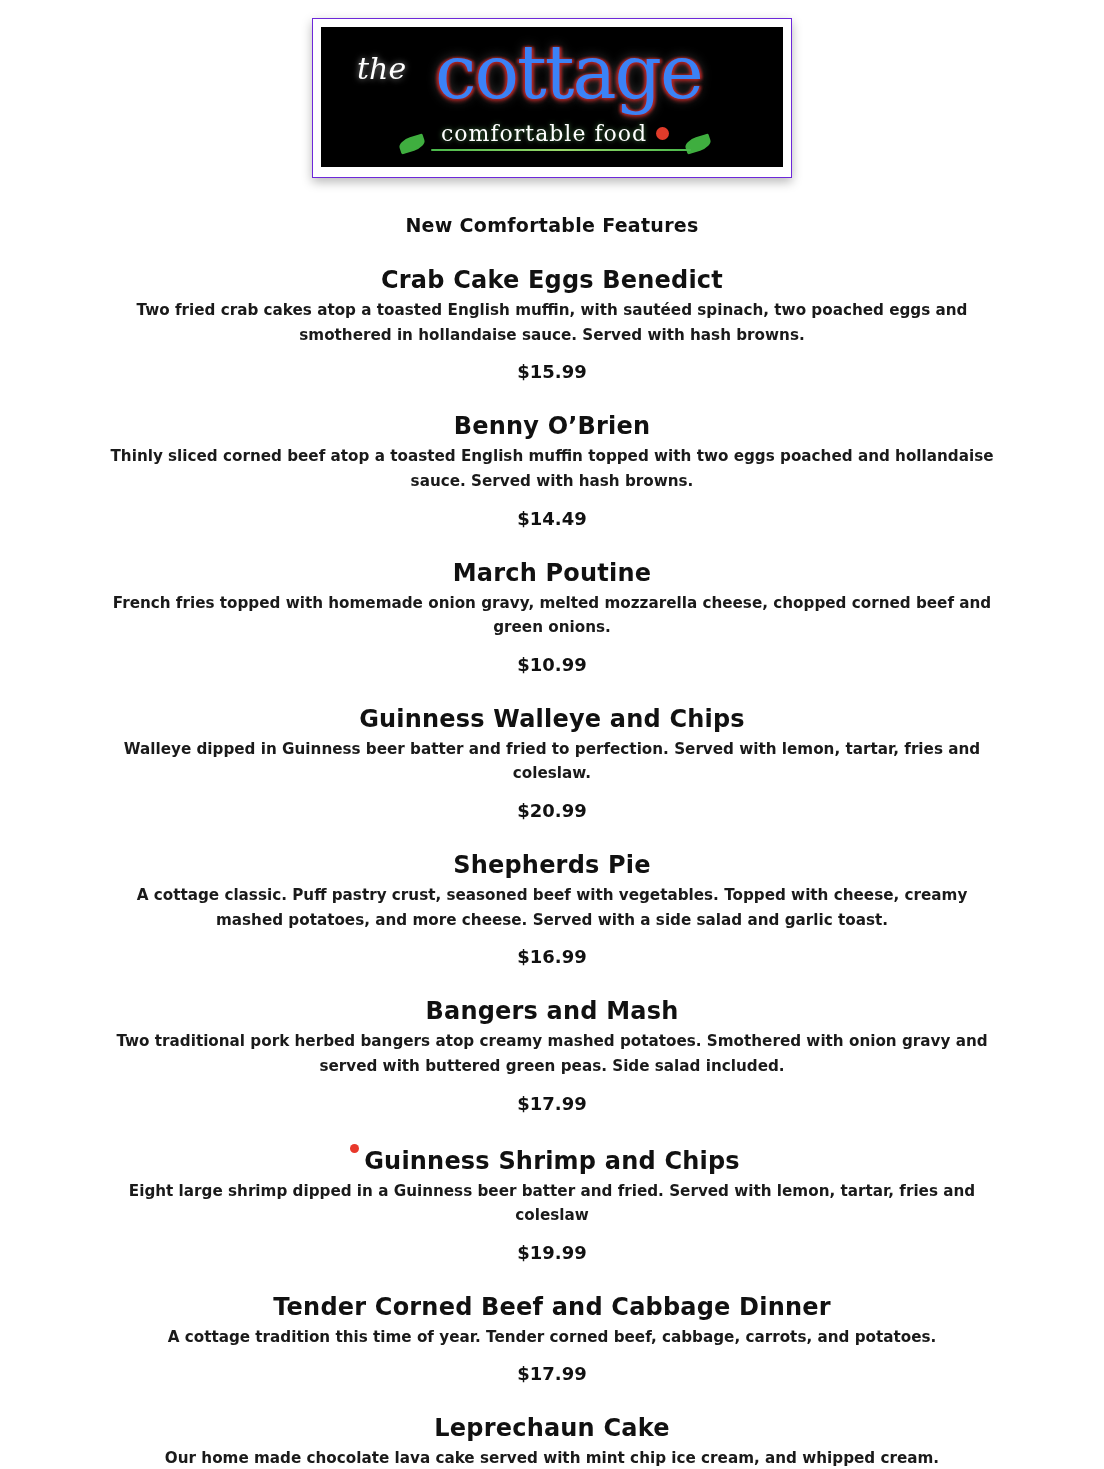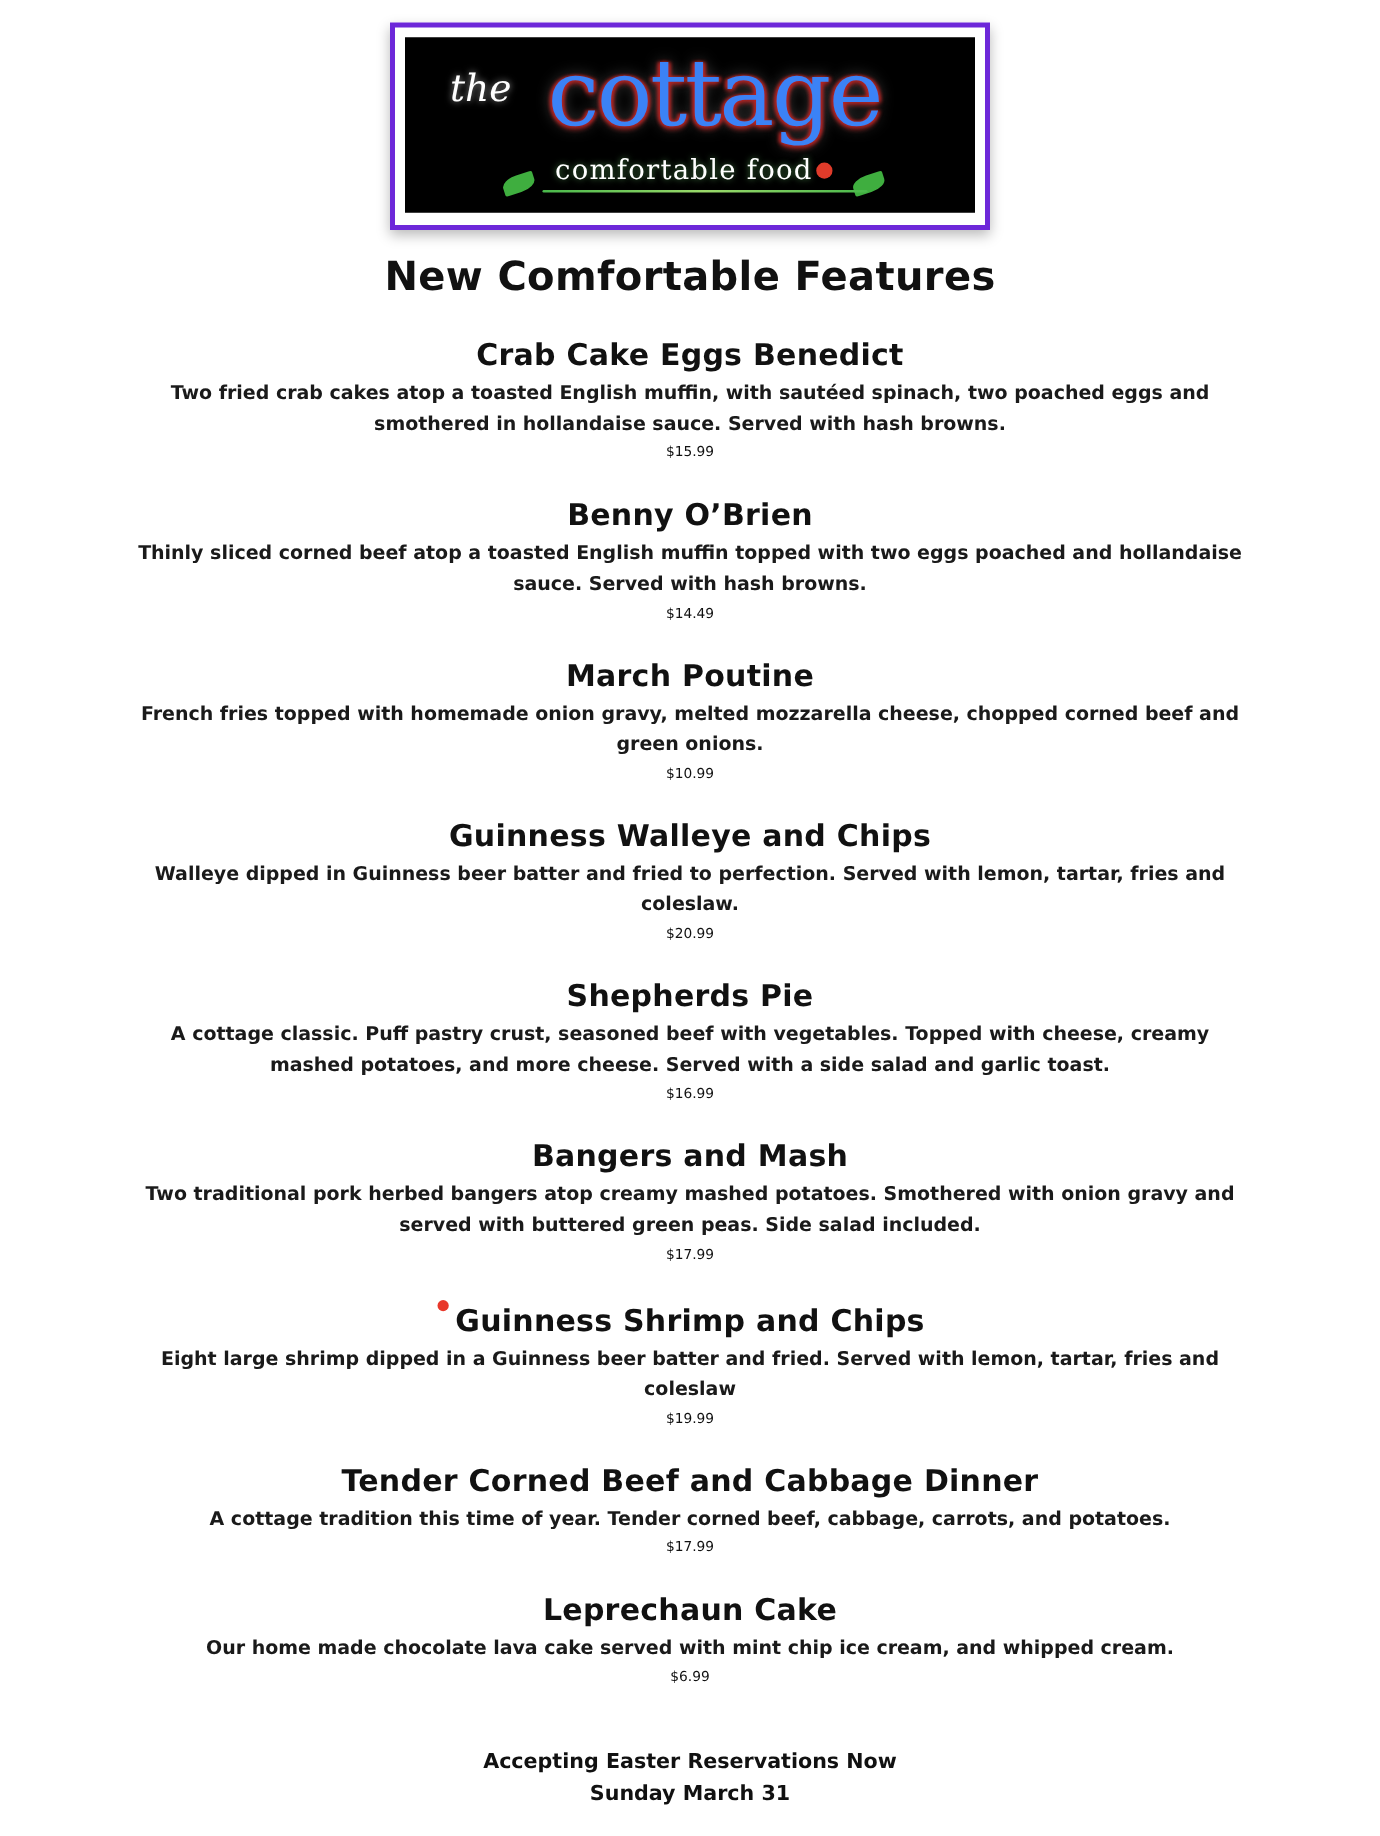--- a/index.html
+++ b/index.html
@@ -23,21 +23,21 @@
     box-sizing: border-box;
   }
   
   .logo-wrap {
     width: 480px;
     margin: 18px auto 0 auto;
     background: #ffffff;
     padding: 8px 8px 10px 8px;
     box-sizing: border-box;
     box-shadow: 0 4px 10px rgba(0,0,0,0.28);
-    border: 4px solid #6d28d9;
+    border: 1px solid #6d28d9;
   }
   .logo-inner {
     background: #000000;
     height: 136px;
     position: relative;
     overflow: hidden;
     border: 2px solid #000;
   }
   .logo-the {
     position: absolute;
@@ -104,23 +104,23 @@
   }
   
   .menu {
     text-align: center;
     padding: 0 72px;
     box-sizing: border-box;
   }
   .menu-title {
     font-family: "DejaVu Sans", sans-serif;
     font-weight: bold;
-    font-size: 32px;
+    font-size: 19px;
     letter-spacing: 0.3px;
-    margin: 18px 0 0 0;
+    margin: 36px 0 0 0;
     color: #111;
   }
   .item {
     margin-top: 30px;
   }
   .item-name {
     font-family: "DejaVu Sans", sans-serif;
     font-weight: bold;
     font-size: 24px;
     letter-spacing: 0.2px;
@@ -132,23 +132,23 @@
     font-family: "DejaVu Sans", sans-serif;
     font-weight: bold;
     font-size: 15.2px;
     line-height: 1.62;
     color: #1a1a1a;
     max-width: 900px;
     margin: 0 auto;
   }
   .item-price {
     font-family: "DejaVu Sans", sans-serif;
-    font-weight: normal;
-    font-size: 11px;
-    margin-top: 4px;
+    font-weight: bold;
+    font-size: 18px;
+    margin-top: 14px;
     color: #111;
   }
   .red-dot {
     width: 9px;
     height: 9px;
     border-radius: 50%;
     background: #e8382b;
     margin: 0 auto -6px 0;
     position: relative;
     left: 50%;

